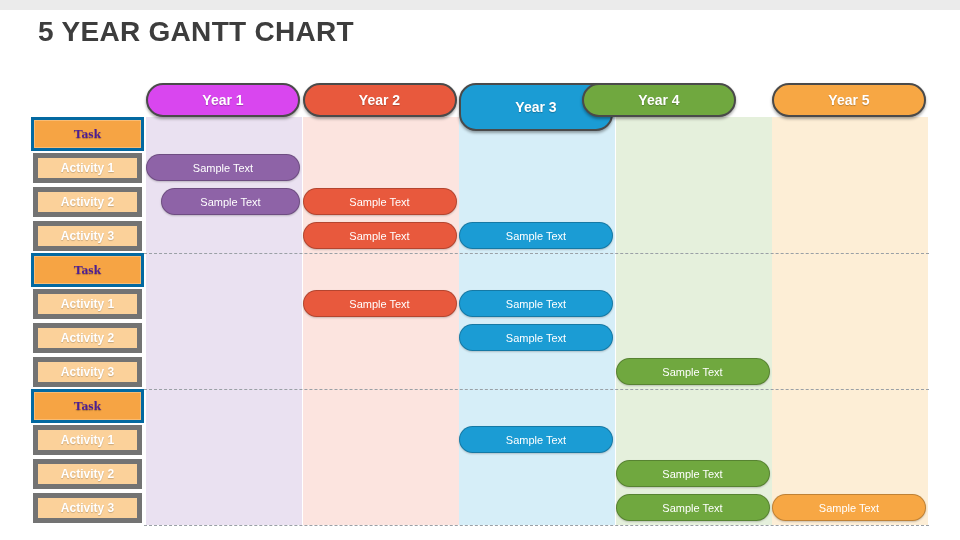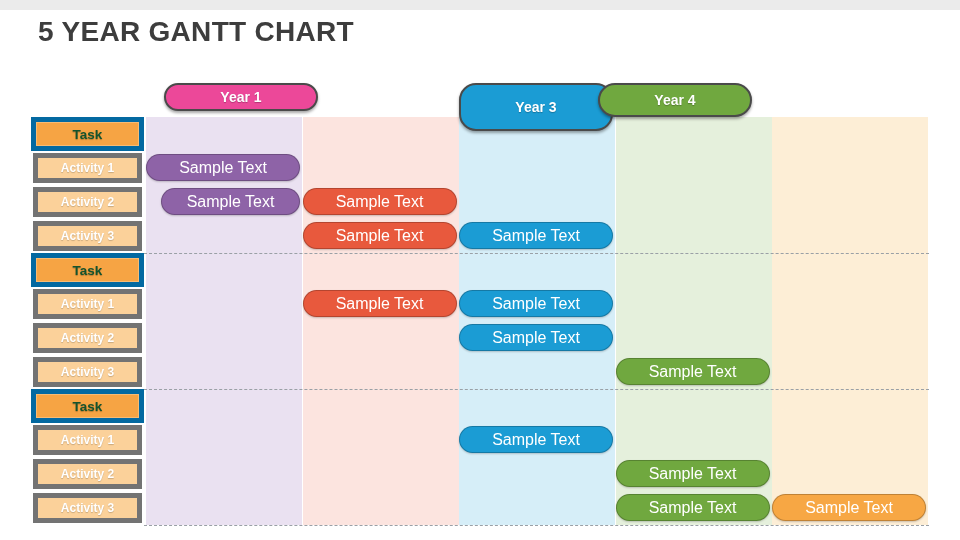--- a/index.html
+++ b/index.html
@@ -20,57 +20,60 @@
   .year-pill {
     position: absolute; border-radius: 17px;
     border: 2px solid #4a4a4a;
     color: #ffffff; font-weight: bold; font-size: 14px;
     display: flex; align-items: center; justify-content: center;
     box-shadow: 0 2px 3px rgba(0,0,0,0.35);
     text-shadow: 0 1px 1px rgba(0,0,0,0.25);
   }
   .task-cell {
     position: absolute; background: #F6A444;
-    border: 5px solid #0369a1;
-    color: #14532d; font-weight: bold; font-size: 13.5px;
+    border: 3px solid #0369a1;
+    color: #4c1d95; font-weight: bold; font-size: 13.5px;
     display: flex; align-items: center; justify-content: center;
     box-shadow: inset 0 0 0 1px rgba(255,255,255,0.25);
     text-shadow: 0 1px 1px rgba(0,0,0,0.25);
+    font-family: Liberation Serif, serif;
   }
   .activity-cell {
     position: absolute; background: #FBD19A;
     border: 5px solid #737373;
     color: #ffffff; font-weight: bold; font-size: 12px;
     display: flex; align-items: center; justify-content: center;
     text-shadow: 0 1px 1px rgba(0,0,0,0.2);
   }
   .bar {
     position: absolute; border-radius: 14px;
     border: 1px solid rgba(0,0,0,0.22);
-    color: #ffffff; font-size: 16px;
+    color: #ffffff; font-size: 11px;
     display: flex; align-items: center; justify-content: center;
     box-shadow: 0 1px 2px rgba(0,0,0,0.2);
   }
   .dash { position: absolute; height: 0; border-top: 1px dashed #9aa0a6; }
 </style>
 </head>
 <body>
 
 <div class="slide">
   <div class="top-strip"></div>
   <h1 class="title">5 YEAR GANTT CHART</h1>
   <div class="chart">
       <div class="col-tint" style="left: 146px; top: 117px; width: 156px; height: 408px; background: rgb(234, 225, 241);"></div>
-      <div class="year-pill" style="left: 146px; top: 83px; width: 154px; height: 28px; background: #ec4899; margin-left: 18px;">Year 1</div>
+      <div class="year-pill" style="left: 146px; top: 83px; width: 154px; height: 34px; background: #d946ef;">Year 1</div>
       <div class="col-tint" style="left: 302.5px; top: 117px; width: 156px; height: 408px; background: rgb(252, 228, 223);"></div>
+      <div class="year-pill" style="left: 302.5px; top: 83px; width: 154px; height: 34px; background: rgb(232, 89, 61);">Year 2</div>
       <div class="col-tint" style="left: 459px; top: 117px; width: 156px; height: 408px; background: rgb(214, 238, 248);"></div>
       <div class="year-pill" style="left: 459px; top: 83px; width: 154px; height: 48px; background: rgb(27, 156, 212);">Year 3</div>
       <div class="col-tint" style="left: 615.5px; top: 117px; width: 156px; height: 408px; background: rgb(229, 240, 220);"></div>
-      <div class="year-pill" style="left: 598px; top: 83px; width: 154px; height: 34px; background: rgb(112, 168, 63);">Year 4</div>
+      <div class="year-pill" style="left: 582px; top: 83px; width: 154px; height: 34px; background: rgb(112, 168, 63);">Year 4</div>
       <div class="col-tint" style="left: 772px; top: 117px; width: 156px; height: 408px; background: rgb(253, 238, 214);"></div>
+      <div class="year-pill" style="left: 772px; top: 83px; width: 154px; height: 34px; background: rgb(247, 167, 68);">Year 5</div>
       <div class="task-cell" style="left: 31px; top: 117px; width: 113px; height: 34px;">Task</div>
       <div class="activity-cell" style="left: 33px; top: 153px; width: 109px; height: 30px;">Activity 1</div>
       <div class="bar" style="left: 146px; top: 154px; width: 154px; height: 27px; background: rgb(142, 99, 167);">Sample Text</div>
       <div class="activity-cell" style="left: 33px; top: 187px; width: 109px; height: 30px;">Activity 2</div>
       <div class="bar" style="left: 161px; top: 188px; width: 139px; height: 27px; background: rgb(142, 99, 167);">Sample Text</div>
       <div class="bar" style="left: 302.5px; top: 188px; width: 154px; height: 27px; background: rgb(232, 89, 61);">Sample Text</div>
       <div class="activity-cell" style="left: 33px; top: 221px; width: 109px; height: 30px;">Activity 3</div>
       <div class="bar" style="left: 302.5px; top: 222px; width: 154px; height: 27px; background: rgb(232, 89, 61);">Sample Text</div>
       <div class="bar" style="left: 459px; top: 222px; width: 154px; height: 27px; background: rgb(27, 156, 212);">Sample Text</div>
       <div class="dash" style="left: 144px; top: 253px; width: 784.5px;"></div>

